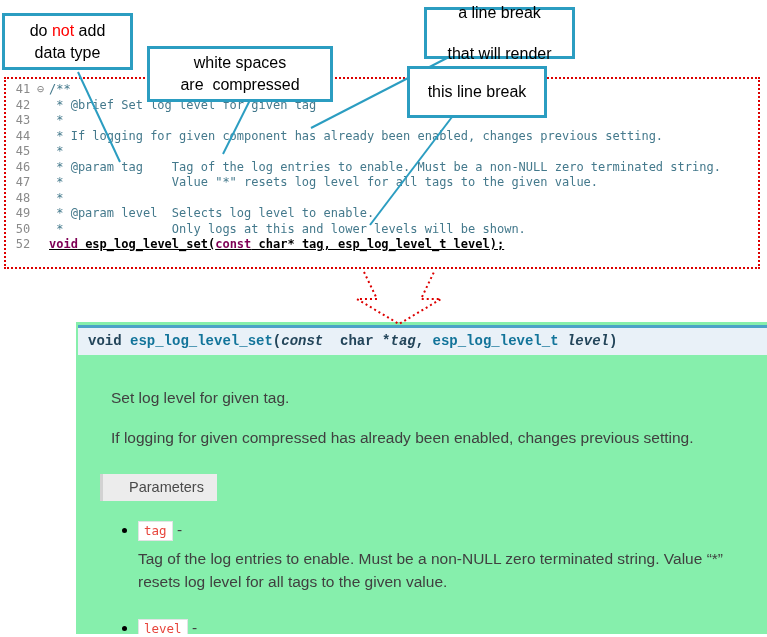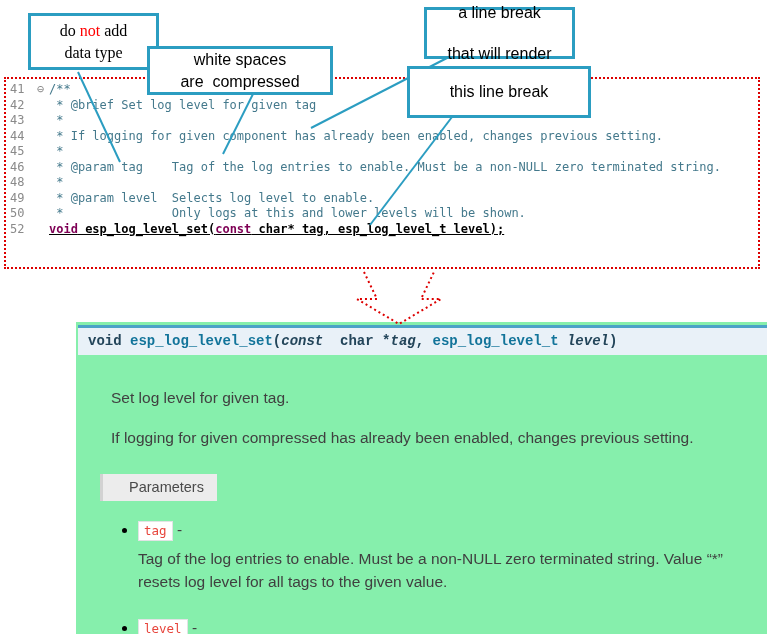--- a/index.html
+++ b/index.html
@@ -21,24 +21,24 @@
     flex-direction: column;
     align-items: center;
     justify-content: center;
     text-align: center;
     font-size: 16px;
     color: #000;
     line-height: 1.35;
   }
   .callout .ln2, .callout .ln1 { white-space: pre; }
   .red { color: #ff0000; }
-  #box1 { left: 28px;  top: 13px; width: 131px; height: 57px; font-family: Liberation Serif, serif; }
-  #box2 { left: 147px; top: 46px; width: 186px; height: 49px; }
+  #box1 { left: 2px;  top: 13px; width: 131px; height: 57px; }
+  #box2 { left: 147px; top: 46px; width: 186px; height: 56px; }
   #box3 { left: 424px; top: 7px;  width: 151px; height: 52px; gap: 19px; }
-  #box4 { left: 407px; top: 66px; width: 184px; height: 52px; }
+  #box4 { left: 407px; top: 66px; width: 140px; height: 52px; }
 
   
   #overlay {
     position: absolute;
     left: 0; top: 0;
     width: 767px; height: 637px;
     z-index: 2;
     pointer-events: none;
   }
 
@@ -49,21 +49,21 @@
     width: 756px; height: 192px;
     border: 2px dotted #dd0000;
     background: #ffffff;
     z-index: 1;
     padding: 3px 4px;
     font-family: "DejaVu Sans Mono", monospace;
     font-size: 12px;
     line-height: 15.5px;
   }
   .cl { display: flex; }
-  .ln   { width: 26px; flex: none; text-align: left; color: #8a8a8a; }
+  .ln   { width: 26px; flex: none; text-align: center; color: #8a8a8a; }
   .fold { width: 13px; flex: none; color: #8a8a8a; padding-left: 1px; }
   .ct   { white-space: pre; color: #44798c; }
   .code-decl { white-space: pre; font-weight: bold; color: #000; text-decoration: underline; }
   .kw { color: #7f0055; font-weight: bold; }
 
   
   #docs-panel {
     position: absolute;
     left: 76px; top: 322px;
     width: 702px; height: 312px;
@@ -167,20 +167,25 @@
     </div>
   <div class="cl">
       <span class="ln">45</span>
       <span class="fold"></span>
       <span class="ct"> *</span>
     </div>
   <div class="cl">
       <span class="ln">46</span>
       <span class="fold"></span>
       <span class="ct"> * @param tag    Tag of the log entries to enable. Must be a non-NULL zero terminated string.</span>
+    </div>
+  <div class="cl">
+      <span class="ln">47</span>
+      <span class="fold"></span>
+      <span class="ct"> *               Value "*" resets log level for all tags to the given value.</span>
     </div>
   <div class="cl">
       <span class="ln">48</span>
       <span class="fold"></span>
       <span class="ct"> *</span>
     </div>
   <div class="cl">
       <span class="ln">49</span>
       <span class="fold"></span>
       <span class="ct"> * @param level  Selects log level to enable.</span>

